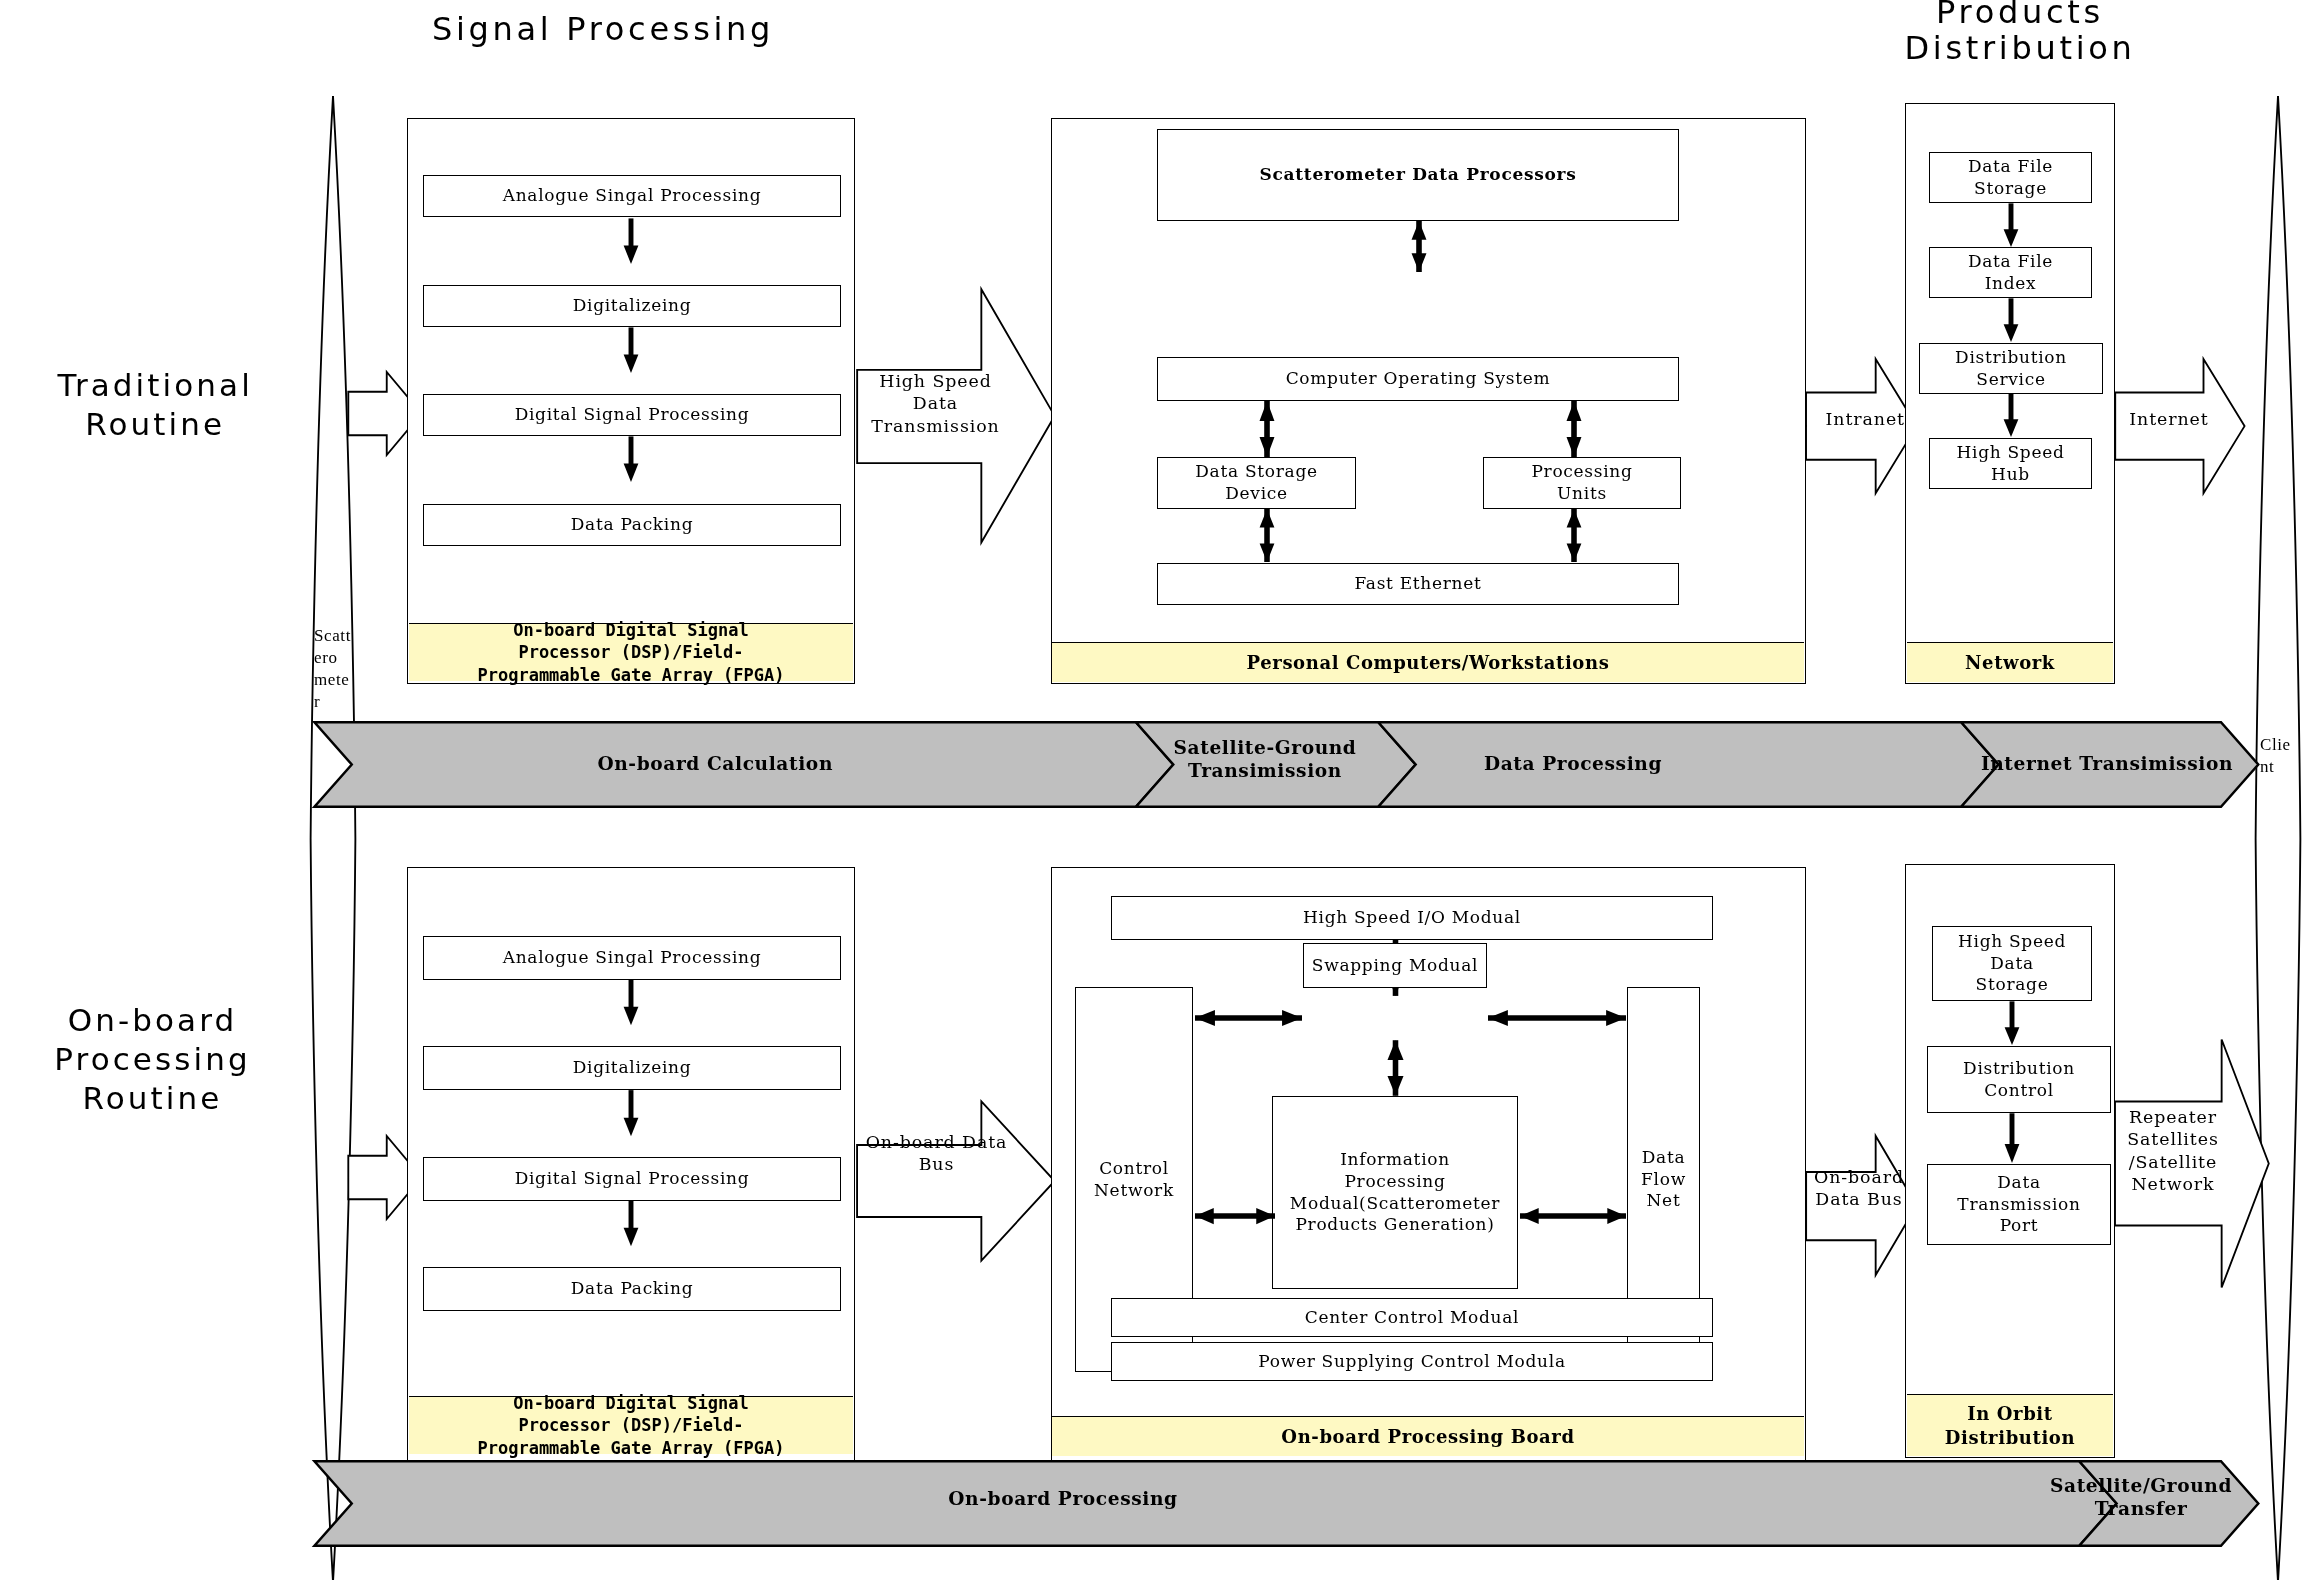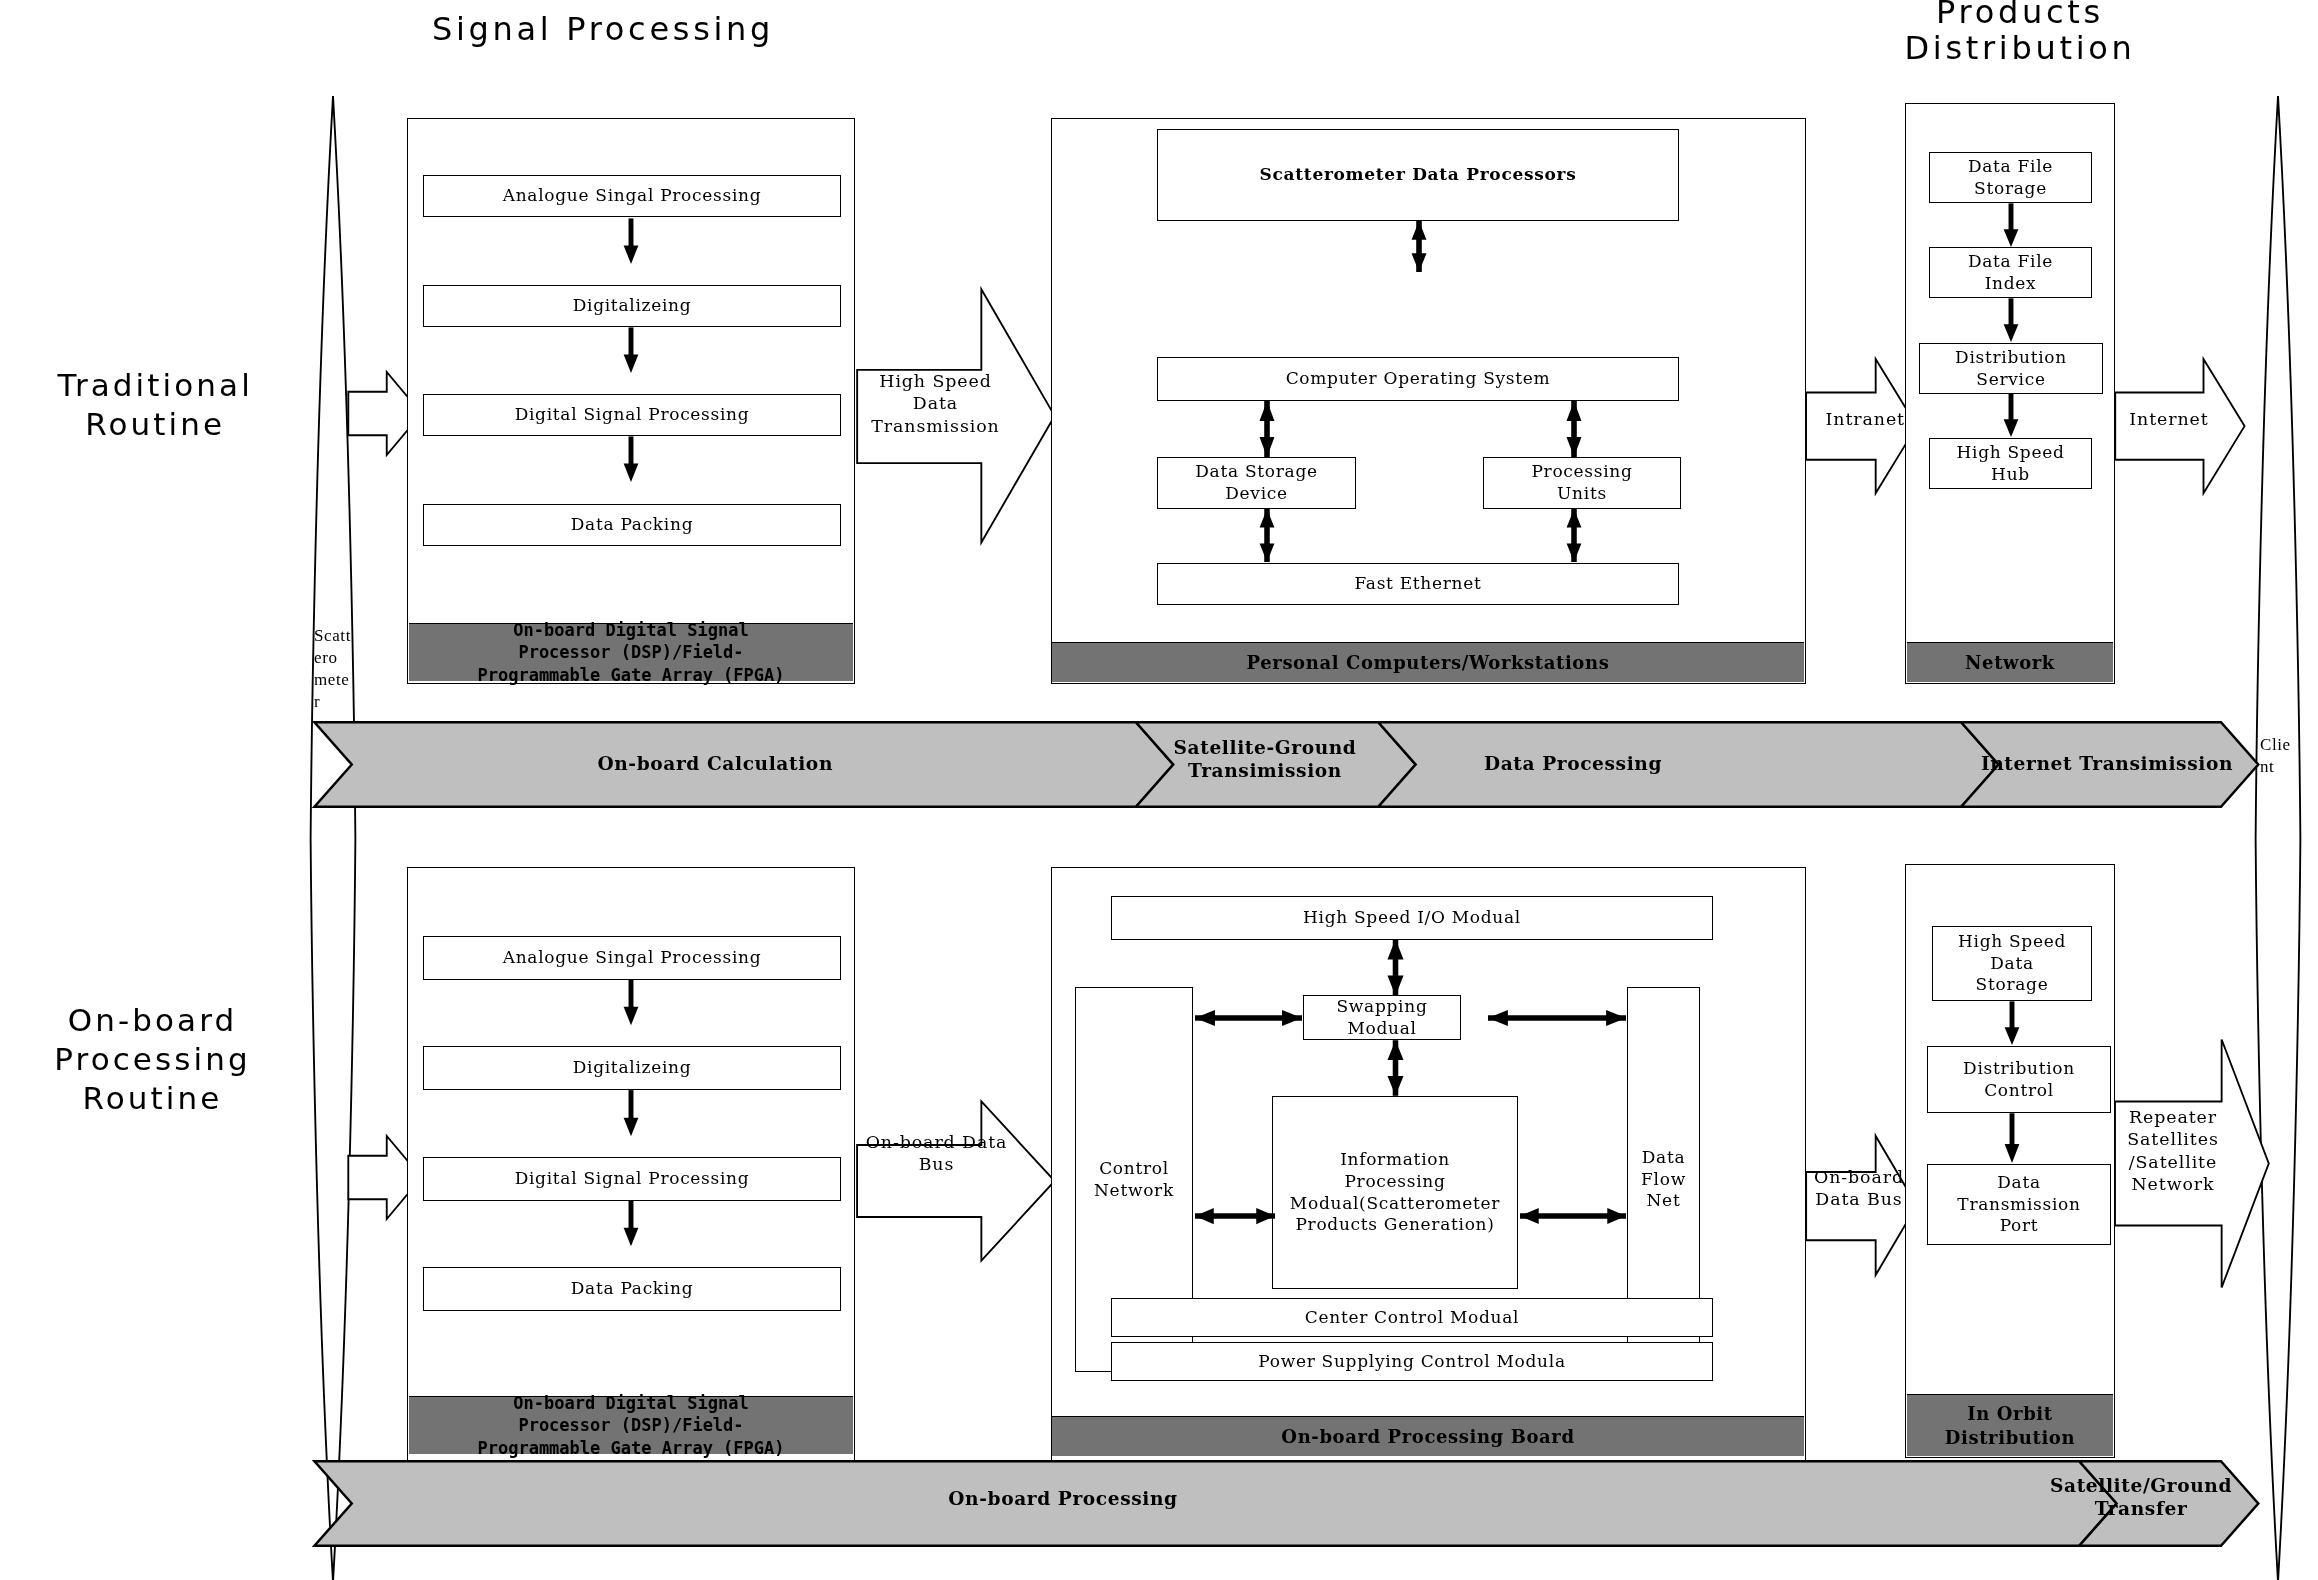--- a/index.html
+++ b/index.html
@@ -46,21 +46,21 @@
     font-family:"DejaVu Serif", serif;
     font-size:17px;
     line-height:1.28;
     letter-spacing:0.7px;
     white-space:pre-line;
     color:#000;
   }
 
   
   .footstrip{
-    background:#737373;
+    background:#fef9c3;
     border-top:1.9px solid #000;
     display:flex;
     align-items:center;
     justify-content:center;
     text-align:center;
     font-family:"DejaVu Sans Mono", monospace;
     font-weight:bold;
     font-size:17px;
     line-height:1.30;
     letter-spacing:0px;
@@ -354,21 +354,21 @@
   <div class="svgwrap" style="left:1385px;top:939px;width:21px;height:57px;">
     <svg width="21" height="57" viewBox="0 0 34 92">
       <path d="M17 0 L4 33 L30 33 Z" fill="#000"></path>
         <path d="M17 0 L17 92" stroke="#000" stroke-width="9"></path>
         <path d="M17 92 L4 59 L30 59 Z" fill="#000"></path>
     </svg>
   </div>
 
   <div class="abs pbox" style="left:1075px;top:987px;width:118px;height:385px;">Control
 Network</div>
-  <div class="abs pbox" style="left:1303px;top:995px;width:158px;height:45px;">Swapping Modual</div>
+  <div class="abs pbox" style="left:1303px;top:943px;width:184px;height:45px;">Swapping Modual</div>
   <div class="abs pbox" style="left:1627px;top:987px;width:73px;height:385px;">Data
 Flow
 Net</div>
 
   <div class="svgwrap" style="left:1195px;top:1008px;width:107px;height:20px;">
     <svg width="107" height="20" viewBox="0 0 172 32">
       <path d="M0 16 L32 3 L32 29 Z" fill="#000"></path>
         <path d="M0 16 L172 16" stroke="#000" stroke-width="9"></path>
         <path d="M172 16 L140 3 L140 29 Z" fill="#000"></path>
     </svg>

